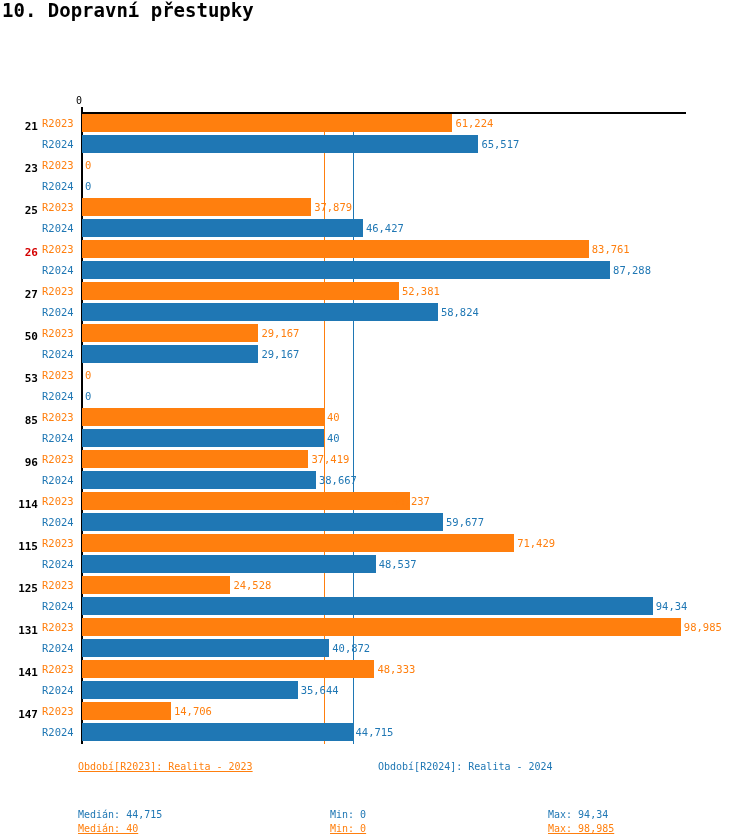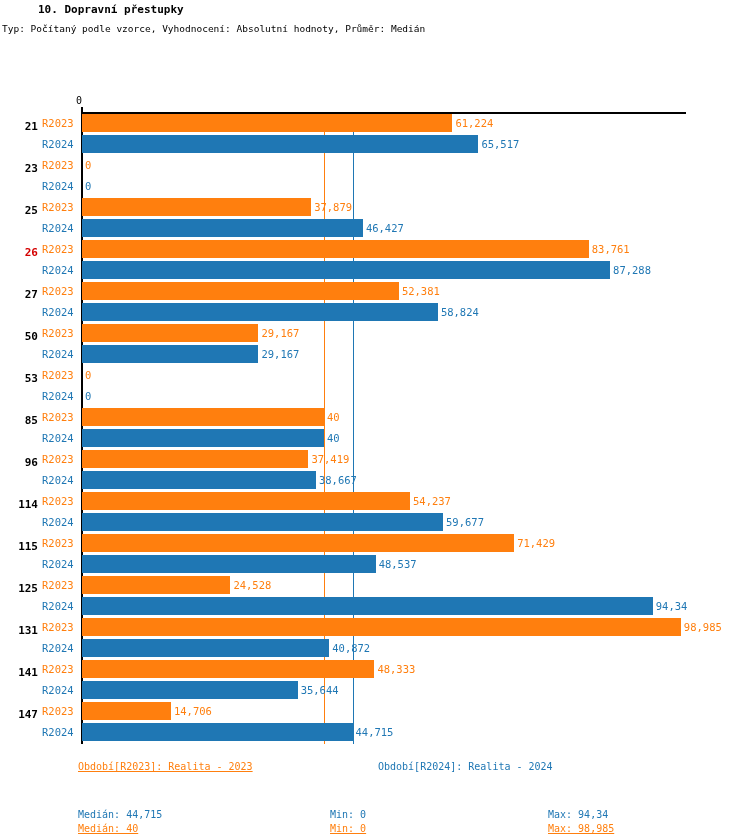--- a/index.html
+++ b/index.html
@@ -11,27 +11,26 @@
     width: 750px; height: 834px;
     font-family: "DejaVu Sans Mono", monospace;
     position: relative;
     overflow: hidden;
   }
 
   
   #titles { position: absolute; left: 0; top: 0; width: 750px; }
   .title-main {
     font-family: "DejaVu Sans Mono", monospace;
-    font-size: 11px;
+    font-size: 19px;
     font-weight: bold;
     color: #000000;
     padding-left: 2px;
     line-height: 20px;
     white-space: pre;
-    margin-left: 36px;
   }
   .title-sub {
     font-family: "DejaVu Sans Mono", monospace;
     font-size: 13.5px;
     font-weight: bold;
     color: #000000;
     padding-left: 2px;
     line-height: 20px;
     white-space: pre;
   }
@@ -166,21 +165,20 @@
   #stats-2024 { top: 56px; }
   .stat-median { position: absolute; left: 78px; font-size: 10px; line-height: 14px; white-space: pre; }
   .stat-min    { position: absolute; left: 330px; font-size: 10px; line-height: 14px; white-space: pre; }
   .stat-max    { position: absolute; left: 548px; font-size: 10px; line-height: 14px; white-space: pre; }
 </style>
 </head>
 <body>
 
 <div id="titles">
   <div class="title-main">10. Dopravní přestupky</div>
-  <div class="title-meta">Typ: Počítaný podle vzorce, Vyhodnocení: Absolutní hodnoty, Průměr: Medián</div>
 </div>
 
 <div id="plot">
   <div id="axis-top"></div>
   <div id="axis-zero"></div>
   <div id="tick-zero-label">0</div>
   <div id="median-lines">
       <div class="median-line" style="left: 324px; background: rgb(255, 127, 14);"></div>
       <div class="median-line" style="left: 352.526px; background: rgb(31, 119, 180);"></div>
     </div>
@@ -296,21 +294,21 @@
           <div class="series-label c2024">R2024</div>
           <div class="bar c2024" style="width: 233.935px;"></div>
           <div class="bar-value c2024" style="left: 318.935px;">38,667</div>
         </div>
       </div>
       <div class="group" style="top: 394px;">
         <div class="group-label">114</div>
         <div class="bar-row r1">
           <div class="series-label c2023">R2023</div>
           <div class="bar c2023" style="width: 328.134px;"></div>
-          <div class="bar-value c2023" style="left: 413px;">54,237</div>
+          <div class="bar-value c2023" style="left: 392px;">54,237</div>
         </div>
         <div class="bar-row r2">
           <div class="series-label c2024">R2024</div>
           <div class="bar c2024" style="width: 361.046px;"></div>
           <div class="bar-value c2024" style="left: 446.046px;">59,677</div>
         </div>
       </div>
       <div class="group" style="top: 436px;">
         <div class="group-label">115</div>
         <div class="bar-row r1">

